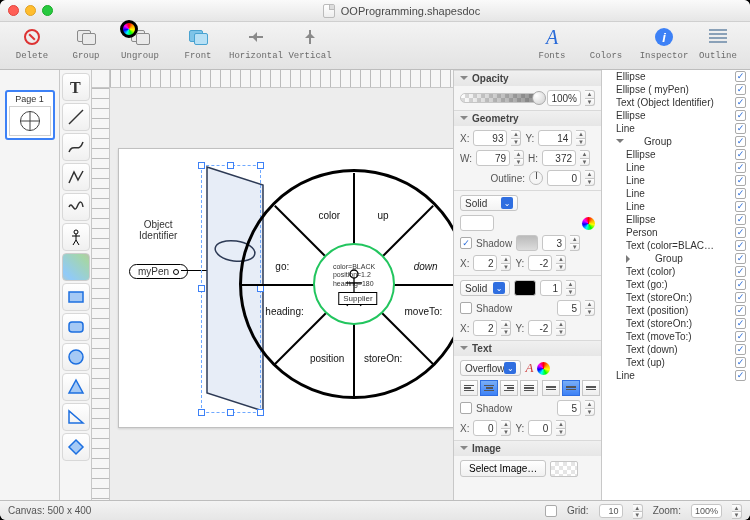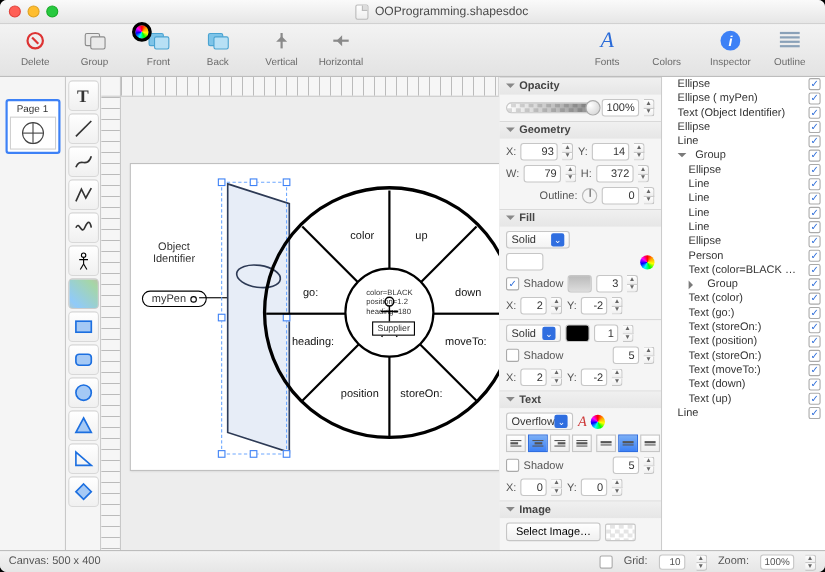--- a/index.html
+++ b/index.html
@@ -57,21 +57,21 @@
     background: linear-gradient(#f3f3f3, #e3e3e3);
     border-bottom: 1px solid #bdbdbd;
     display: flex; align-items: flex-start; padding: 2px 10px 0;
   }
   .tb-group { display: flex; gap: 10px; }
   .tb-item { display:flex; flex-direction:column; align-items:center; gap:1px; width: 44px; }
   .tb-icon {
     width: 28px; height: 26px; display:flex; align-items:center; justify-content:center;
     border: 1px solid transparent; border-radius: 4px;
   }
-  .tb-label { font-size: 9px; color: var(--muted); }
+  .tb-label { font-size: 9px; color: var(--muted); font-family: Liberation Mono, monospace; }
   .tb-spacer { flex: 1; }
   .tb-sep { width: 14px; }
   .ic { display:inline-block; }
   .ic.stop { width:16px; height:16px; border-radius:50%; border:2px solid #d33; position:relative; }
   .ic.stop::after { content:""; position:absolute; left:2px; right:2px; top:50%; height:2px; background:#d33; transform:translateY(-50%) rotate(45deg); }
   .ic.stack { width:18px; height:14px; position:relative; }
   .ic.stack::before, .ic.stack::after {
     content:""; position:absolute; width:12px; height:10px; border:1px solid #8a8a8a; background:#eaeaea; border-radius:2px;
   }
   .ic.stack::before { left:0; top:0; }
@@ -150,21 +150,21 @@
   }
 
   
   .wheel {
     position:absolute; border:3px solid #000; border-radius:50%;
     left:120px; top:20px; width:230px; height:230px;
   }
   .spoke { position:absolute; left:50%; top:50%; width:50%; height:0; border-top:2px solid #000; transform-origin:left center; }
   .inner-circ {
     position:absolute; left:50%; top:50%; transform:translate(-50%,-50%);
-    width:82px; height:82px; border:2px solid #000000; border-radius:50%; background:#fff;
+    width:82px; height:82px; border:2px solid #22c55e; border-radius:50%; background:#fff;
   }
   .center-text { position:absolute; left:50%; top:23%; transform:translateX(-50%); font-size:7px; line-height:1.2; text-align:left; }
   .stick { position:absolute; left:50%; top:50%; transform:translate(-50%,-40%); }
   .stick svg { display:block; }
   .supplier-box {
     position:absolute; left:50%; top:60%; transform:translateX(-40%);
     border:1px solid #000; background:#fff; font-size:8px; padding:1px 4px;
   }
   .sector-label { position:absolute; font-size:10px; color:#111; transform:translate(-50%,-50%); }
   .obj-ident-label { position:absolute; left:20px; top:70px; font-size:10px; text-align:center; line-height:1.1; }
@@ -243,21 +243,21 @@
   .align-set .seg.active { background:linear-gradient(#79aef6,#3d81f6); border-color:#2f6ee0; }
   .align-bars { display:flex; flex-direction:column; gap:1px; }
   .align-bars span { width:10px; height:1.5px; background:#555; }
   .btn-wide {
     border:1px solid #c6c6c6; border-radius:3px; background:linear-gradient(#fff,#f0f0f0);
     padding:2px 8px; font-size:10px;
   }
 
   
   .outline { background:#fff; overflow-y:auto; font-size:10px; }
-  .outl-row { display:flex; align-items:center; padding:1px 4px; gap:8px; }
+  .outl-row { display:flex; align-items:center; padding:1px 4px; gap:20px; }
   .outl-row .name { flex:1; white-space:nowrap; overflow:hidden; text-overflow:ellipsis; }
   .outl-ck { width:11px; height:11px; border:1px solid #aaa; border-radius:2px; background:#fff; display:flex; align-items:center; justify-content:center; color:#2a6bd8; font-size:9px; line-height:1; }
   .outl-tri { width:0; height:0; border:4px solid transparent; border-top-color:#7a7a7a; margin-top:3px; }
   .outl-tri.right { border-top-color:transparent; border-left-color:#7a7a7a; margin-top:0; margin-right:1px; }
   .indent1 { padding-left:14px; }
   .indent2 { padding-left:24px; }
 
   
   .statusbar {
     background: linear-gradient(#f3f3f3,#e6e6e6);
@@ -295,49 +295,49 @@
             <span class="ic stop"></span>
           </div>
       <div class="tb-label">Delete</div>
     </div>
     <div class="tb-item">
       <div class="tb-icon">
             <span class="ic stack"></span>
           </div>
       <div class="tb-label">Group</div>
     </div>
+    <div class="tb-item">
+      <div class="tb-icon">
+            <span class="ic stack"></span>
+          </div>
+      <div class="tb-label">Ungroup</div>
+    </div>
   </div>
   <div class="tb-sep"></div>
   <div class="tb-group">
     <div class="tb-item">
       <div class="tb-icon">
             <span class="ic stack tint"></span>
           </div>
       <div class="tb-label">Front</div>
     </div>
-    <div class="tb-item">
-      <div class="tb-icon">
-            <span class="ic stack tint"></span>
-          </div>
-      <div class="tb-label">Back</div>
-    </div>
   </div>
   <div class="tb-sep"></div>
   <div class="tb-group">
     <div class="tb-item">
       <div class="tb-icon">
-            <span class="ic arrow-v"></span>
-          </div>
-      <div class="tb-label">Vertical</div>
+            <span class="ic arrow-h"></span>
+          </div>
+      <div class="tb-label">Horizontal</div>
     </div>
     <div class="tb-item">
       <div class="tb-icon">
-            <span class="ic arrow-h"></span>
-          </div>
-      <div class="tb-label">Horizontal</div>
+            <span class="ic arrow-v"></span>
+          </div>
+      <div class="tb-label">Vertical</div>
     </div>
   </div>
   <div class="tb-spacer"></div>
   <div class="tb-group">
     <div class="tb-item">
       <div class="tb-icon">
             <span class="ic font">A</span>
           </div>
       <div class="tb-label">Fonts</div>
     </div>
@@ -486,21 +486,21 @@
           <div class="spoke" style="transform:rotate(0deg);"></div>
           <div class="spoke" style="transform:rotate(45deg);"></div>
           <div class="spoke" style="transform:rotate(90deg);"></div>
           <div class="spoke" style="transform:rotate(135deg);"></div>
           <div class="spoke" style="transform:rotate(180deg);"></div>
           <div class="spoke" style="transform:rotate(225deg);"></div>
 
           <div class="sector-label" style="left:39%; top:19%;">color</div>
           <div class="sector-label" style="left:63%; top:19%;">up</div>
           <div class="sector-label" style="left:18%; top:42%;">go:</div>
-          <div class="sector-label" style="left:82%; top:42%;">down</div>
+          <div class="sector-label" style="left:82%; top:42%;font-style:italic;">down</div>
           <div class="sector-label" style="left:19%; top:62%;">heading:</div>
           <div class="sector-label" style="left:81%; top:62%;">moveTo:</div>
           <div class="sector-label" style="left:38%; top:83%;text-align:center;">position</div>
           <div class="sector-label" style="left:63%; top:83%;">storeOn:</div>
 
           <div class="inner-circ">
             <div class="center-text" style="white-space:pre;">color=BLACK
 position=1.2
 heading=180</div>
             <div class="stick">
@@ -583,24 +583,20 @@
           <span class="num-in">0</span>
               <span class="stepper">
                 <span>▲</span>
                 <span>▼</span>
               </span>
         </div>
       </div>
     </div>
 
     <div class="insp-sec">
-      <div class="insp-head">
-            <span class="tri"></span>
-            <span>Fill</span>
-          </div>
       <div class="insp-body">
         <div class="row">
           <div class="drop">
                 <span>Solid</span>
                 <span class="chev">⌄</span>
               </div>
         </div>
         <div class="row">
           <div class="swatch"></div>
           <div style="flex:1"></div>

